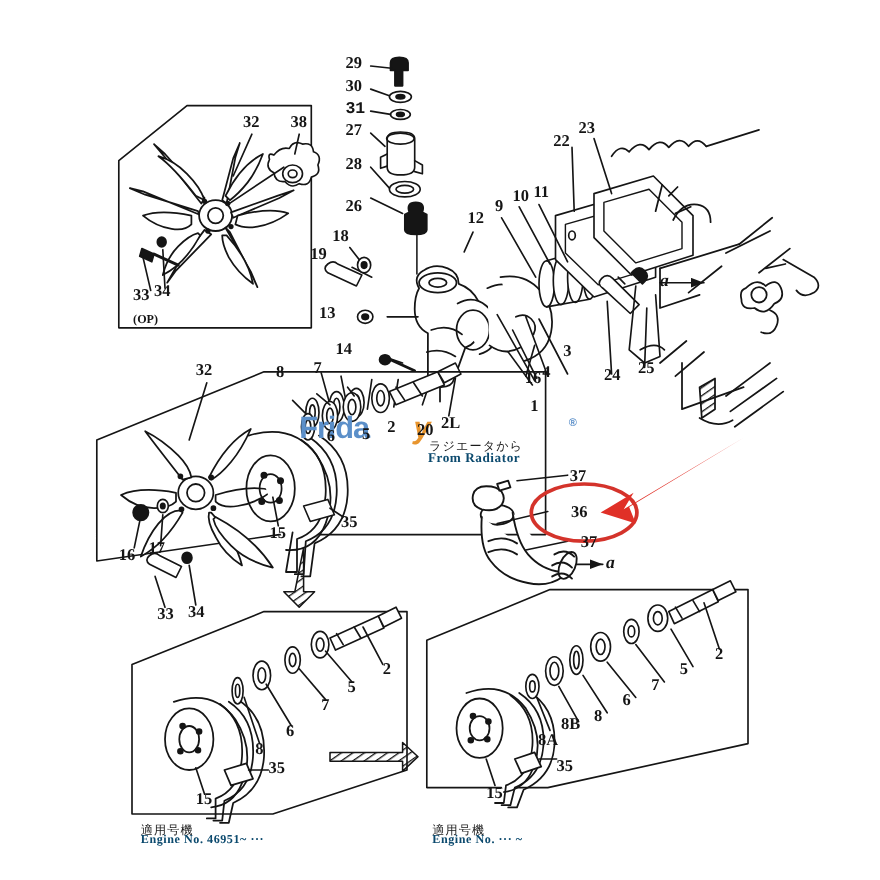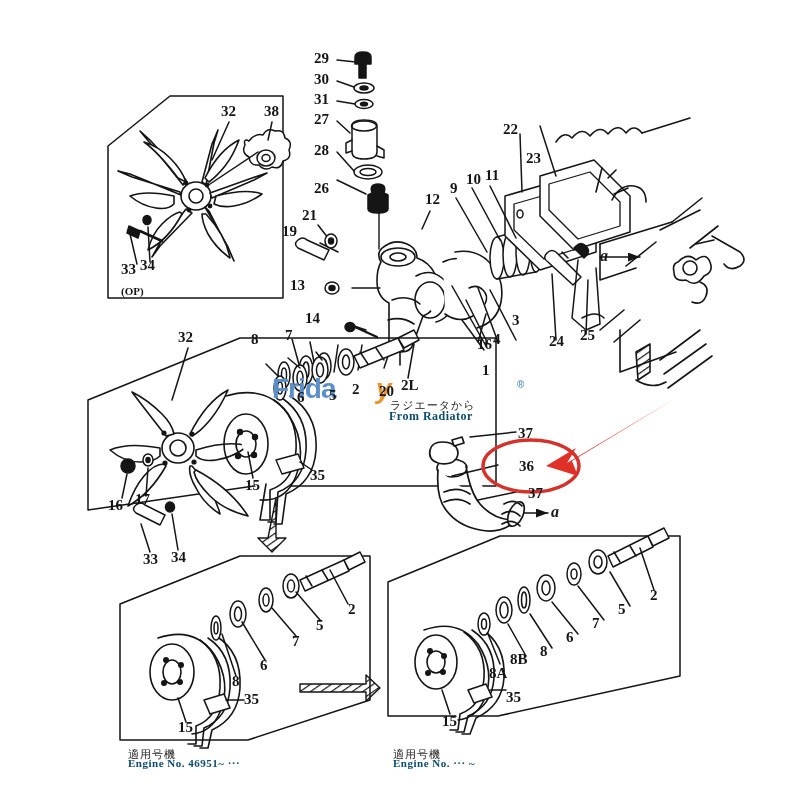--- a/index.html
+++ b/index.html
@@ -383,49 +383,49 @@
   </svg>
 
   <div id="wm">
     <span class="wmtxt" style="left:0;color:#5b8fc9;">Frida</span>
     <span class="wmtxt" style="left:104px;color:#e8952e;font-style:italic;">y</span>
     <span class="reg" style="left:245px;top:6px;color:#5b8fc9;">®</span>
   </div>
 
   <span class="lbl" style="left:314px;top:51px;">29</span>
   <span class="lbl" style="left:314px;top:72px;">30</span>
-  <span class="lbl" style="left:314px;top:92px;">31</span>
+  <span class="lbl" style="left:314px;top:92px;font-family:Liberation Mono, monospace;">31</span>
   <span class="lbl" style="left:314px;top:112px;">27</span>
   <span class="lbl" style="left:314px;top:143px;">28</span>
   <span class="lbl" style="left:314px;top:181px;">26</span>
 
   <span class="lbl" style="left:221px;top:104px;">32</span>
   <span class="lbl" style="left:264px;top:104px;">38</span>
   <span class="lbl" style="left:121px;top:262px;">33</span>
   <span class="lbl" style="left:140px;top:258px;">34</span>
   <span class="lbl sm" style="left:121px;top:286px;font-size:11px;">(OP)</span>
 
   <span class="lbl" style="left:282px;top:224px;">19</span>
-  <span class="lbl" style="left:302px;top:208px;">21</span>
+  <span class="lbl" style="left:302px;top:208px;">18</span>
   <span class="lbl" style="left:290px;top:278px;">13</span>
   <span class="lbl" style="left:305px;top:311px;">14</span>
   <span class="lbl" style="left:285px;top:328px;">7</span>
   <span class="lbl" style="left:251px;top:332px;">8</span>
   <span class="lbl" style="left:297px;top:390px;">6</span>
   <span class="lbl" style="left:329px;top:388px;">5</span>
   <span class="lbl" style="left:352px;top:382px;">2</span>
   <span class="lbl" style="left:379px;top:384px;">20</span>
   <span class="lbl" style="left:401px;top:378px;">2L</span>
 
   <span class="lbl" style="left:425px;top:192px;">12</span>
   <span class="lbl" style="left:450px;top:181px;">9</span>
   <span class="lbl" style="left:466px;top:172px;">10</span>
   <span class="lbl" style="left:485px;top:168px;">11</span>
   <span class="lbl" style="left:503px;top:122px;">22</span>
-  <span class="lbl" style="left:526px;top:110px;margin-top:41px;">23</span>
+  <span class="lbl" style="left:526px;top:110px;">23</span>
   <span class="lbl" style="left:512px;top:313px;">3</span>
   <span class="lbl" style="left:493px;top:332px;">4</span>
   <span class="lbl" style="left:477px;top:337px;">16</span>
   <span class="lbl" style="left:482px;top:363px;">1</span>
   <span class="lbl" style="left:549px;top:334px;">24</span>
   <span class="lbl" style="left:580px;top:328px;">25</span>
   <span class="lbl it" style="left:600px;top:248px;">a</span>
 
   <span class="lbl" style="left:178px;top:330px;">32</span>
   <span class="lbl" style="left:108px;top:498px;">16</span>

